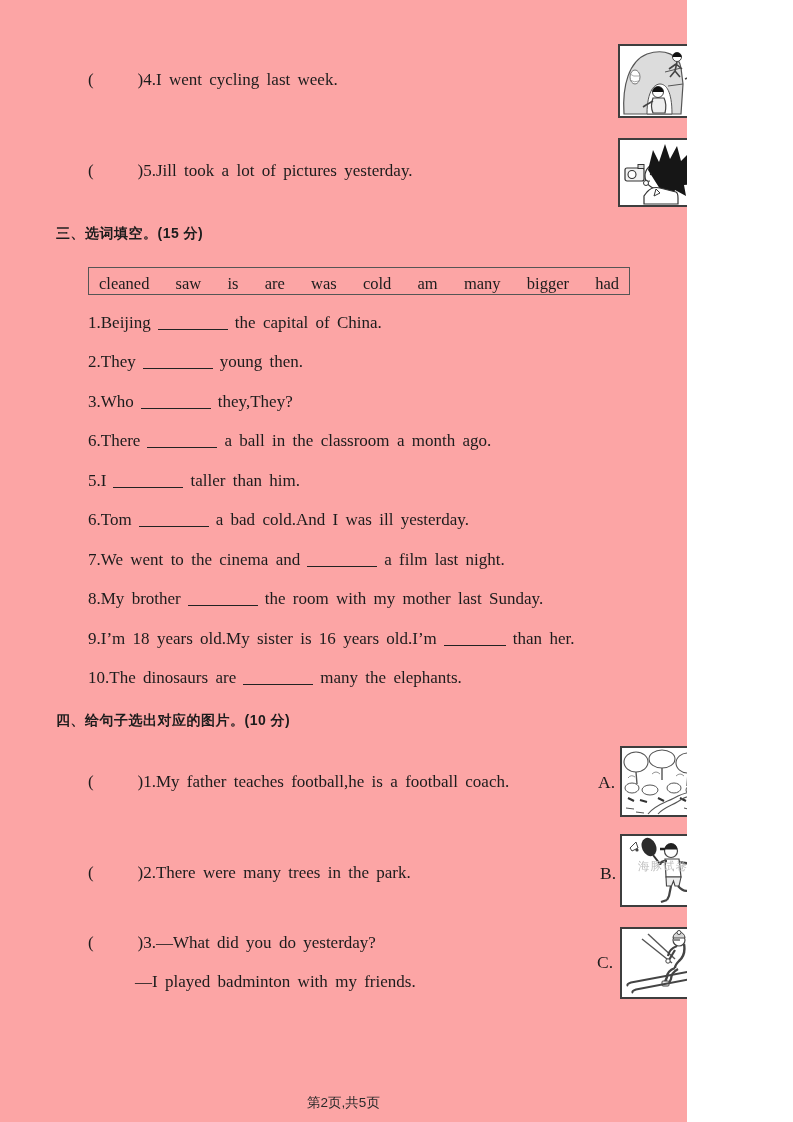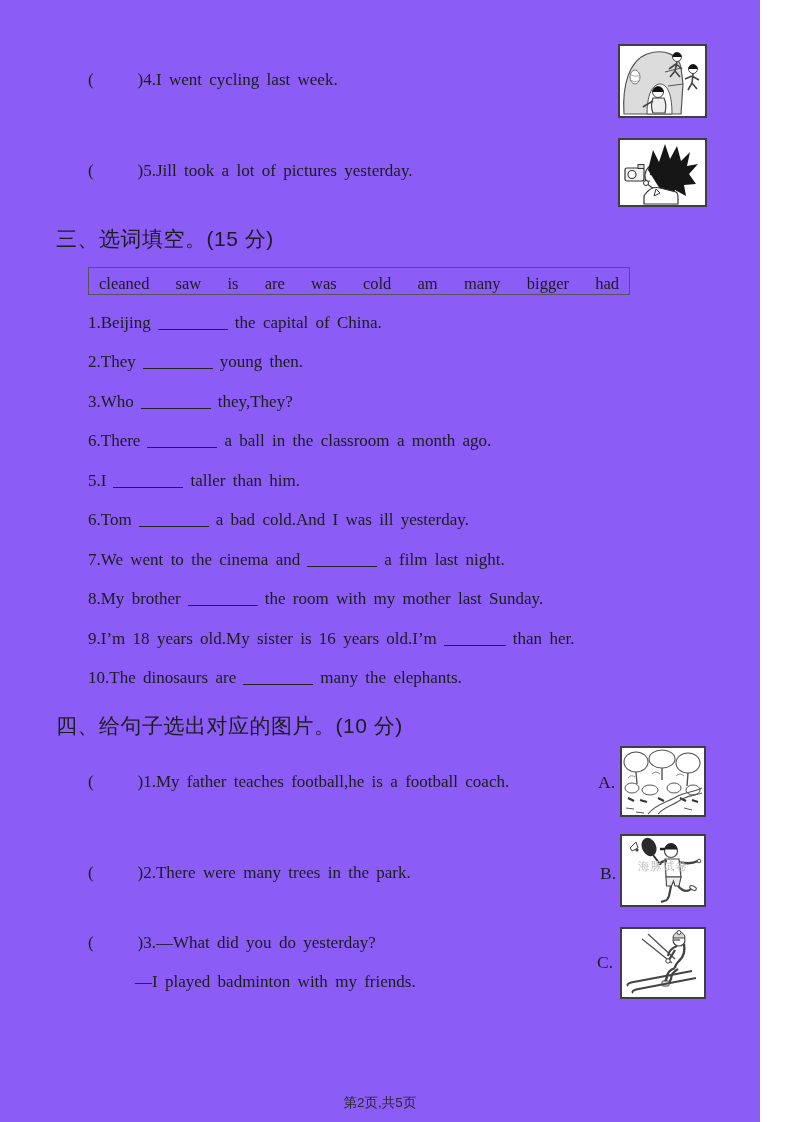--- a/index.html
+++ b/index.html
@@ -1,21 +1,21 @@
 <!DOCTYPE html>
 <html><head>
 <meta charset="utf-8">
 <style>
   html,body{margin:0;padding:0;background:#ffffff;}
-  .page{position:relative;width:760px;height:1122px;background:#8b5cf6;color:#1c1c1c;
+  .page{position:relative;width:687px;height:1122px;background:#fca5a5;color:#1c1c1c;
         font-family:"Liberation Serif","DejaVu Serif",serif;overflow:hidden;}
   .abs{position:absolute;}
   .line{font-size:17px;word-spacing:0.18em;white-space:nowrap;}
   .paren{white-space:pre;}
-  .hdr{font-family:"Liberation Sans","DejaVu Sans",sans-serif;font-weight:normal;font-size:21px;
+  .hdr{font-family:"Liberation Sans","DejaVu Sans",sans-serif;font-weight:bold;font-size:14px;
        white-space:nowrap;letter-spacing:0.5px;text-align:center;}
   .blank{display:inline-block;width:70px;height:14px;border-bottom:1.3px solid #222;
          margin:0 7px;vertical-align:-2px;}
   .imgbox{position:absolute;border:2px solid #3e3e3e;background:#fff;box-sizing:border-box;overflow:hidden;}
   .wordbank{position:absolute;left:88px;top:267px;width:542px;height:28px;border:1.2px solid #555;
             box-sizing:border-box;display:flex;justify-content:space-between;align-items:flex-end;
             padding:0 10px;font-size:16.5px;}
   .optletter{position:absolute;font-size:17.5px;}
   .wm{position:absolute;left:0;right:0;top:34%;text-align:center;color:#bdbdbd;font-size:11.5px;
       font-family:"Liberation Sans","DejaVu Sans",sans-serif;letter-spacing:1px;pointer-events:none;}

